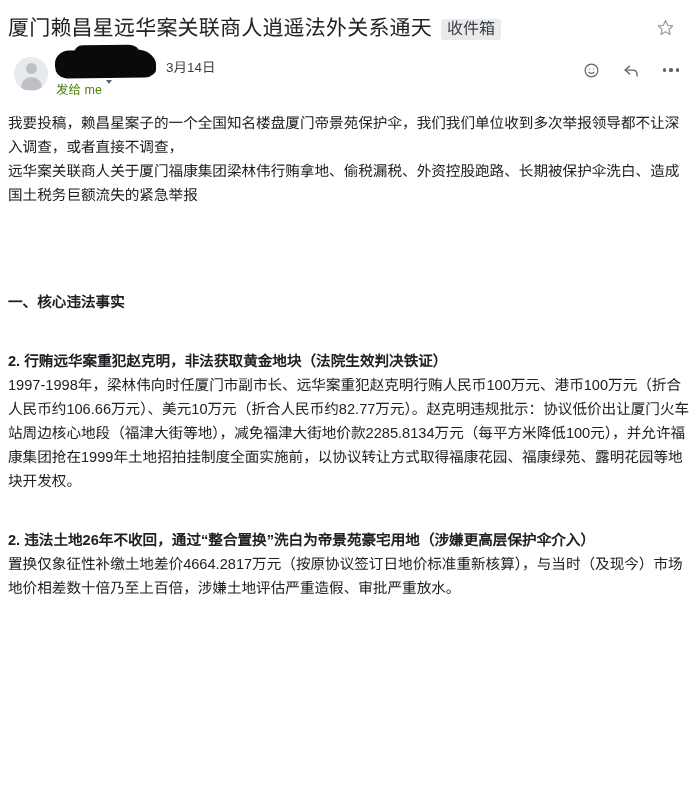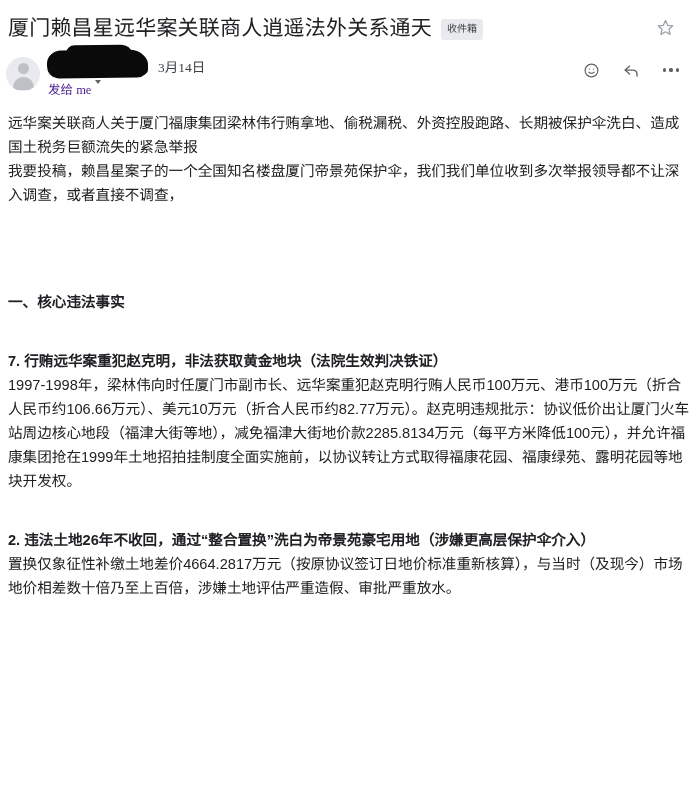--- a/index.html
+++ b/index.html
@@ -37,21 +37,21 @@
     line-height: 27px;
     font-weight: 400;
     color: #202124;
     letter-spacing: 0.2px;
     white-space: nowrap;
   }
   .label-chip {
     margin-left: 9px;
     background: #e8eaed;
     color: #3c4043;
-    font-size: 10px;
+    font-size: 16px;
     line-height: 14px;
     padding: 3px 6px 4px 6px;
     border-radius: 3px;
     white-space: nowrap;
     position: relative;
     top: 2px;
   }
   .subject-spacer { flex: 1 1 auto; }
   .star-btn {
     width: 26px;
@@ -61,25 +61,24 @@
     justify-content: center;
     margin-right: 10px;
     cursor: pointer;
   }
   .star-btn svg { display: block; }
 
   
   .sender-row {
     display: flex;
     align-items: flex-start;
-    padding: 8px 8px 0 6px;
+    padding: 8px 8px 0 14px;
     box-sizing: border-box;
     position: relative;
     min-height: 54px;
-    font-family: Liberation Serif, serif;
   }
   .avatar {
     width: 34px;
     height: 34px;
     border-radius: 50%;
     background: #e8eaed;
     flex: 0 0 34px;
     position: relative;
     overflow: hidden;
     margin-top: 2px;
@@ -155,21 +154,21 @@
   }
   .sender-date {
     font-size: 13.5px;
     color: #3c4043;
     margin-left: 110px;
     white-space: nowrap;
   }
   .to-line {
     margin-top: 1px;
     font-size: 12.5px;
-    color: #4c1d95;
+    color: #4d7c0f;
     display: flex;
     align-items: flex-start;
   }
   .caret {
     display: inline-block;
     margin-left: 4px;
     width: 0; height: 0;
     border-left: 3.5px solid transparent;
     border-right: 3.5px solid transparent;
     border-top: 4px solid #5f6368;
@@ -272,28 +271,28 @@
         <span class="dots">
             <i></i>
             <i></i>
             <i></i>
           </span>
       </span>
     </div>
   </div>
 
   <div class="mail-body">
+    <p class="para">我要投稿，赖昌星案子的一个全国知名楼盘厦门帝景苑保护伞，我们我们单位收到多次举报领导都不让深入调查，或者直接不调查，</p>
     <p class="para">远华案关联商人关于厦门福康集团梁林伟行贿拿地、偷税漏税、外资控股跑路、长期被保护伞洗白、造成国土税务巨额流失的紧急举报</p>
-    <p class="para">我要投稿，赖昌星案子的一个全国知名楼盘厦门帝景苑保护伞，我们我们单位收到多次举报领导都不让深入调查，或者直接不调查，</p>
     <p class="para blank"></p>
     <p class="para blank"></p>
     <p class="para blank"></p>
     <p class="para bold">一、核心违法事实</p>
     <p class="para blank"></p>
-    <p class="para bold">7. 行贿远华案重犯赵克明，非法获取黄金地块（法院生效判决铁证）</p>
+    <p class="para bold">2. 行贿远华案重犯赵克明，非法获取黄金地块（法院生效判决铁证）</p>
     <p class="para">1997-1998年，梁林伟向时任厦门市副市长、远华案重犯赵克明行贿人民币100万元、港币100万元（折合人民币约106.66万元）、美元10万元（折合人民币约82.77万元）。赵克明违规批示：协议低价出让厦门火车站周边核心地段（福津大街等地），减免福津大街地价款2285.8134万元（每平方米降低100元），并允许福康集团抢在1999年土地招拍挂制度全面实施前，以协议转让方式取得福康花园、福康绿苑、露明花园等地块开发权。</p>
     <p class="para blank"></p>
     <p class="para bold">2. 违法土地26年不收回，通过“整合置换”洗白为帝景苑豪宅用地（涉嫌更高层保护伞介入）</p>
     <p class="para">置换仅象征性补缴土地差价4664.2817万元（按原协议签订日地价标准重新核算），与当时（及现今）市场地价相差数十倍乃至上百倍，涉嫌土地评估严重造假、审批严重放水。</p>
 
   </div>
 
 </div>
 
 </body></html>

